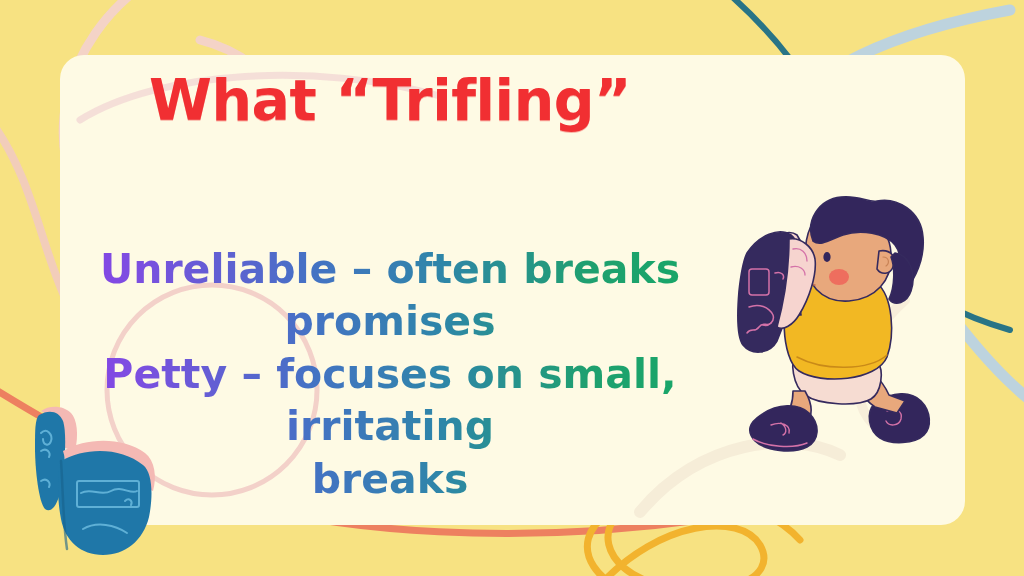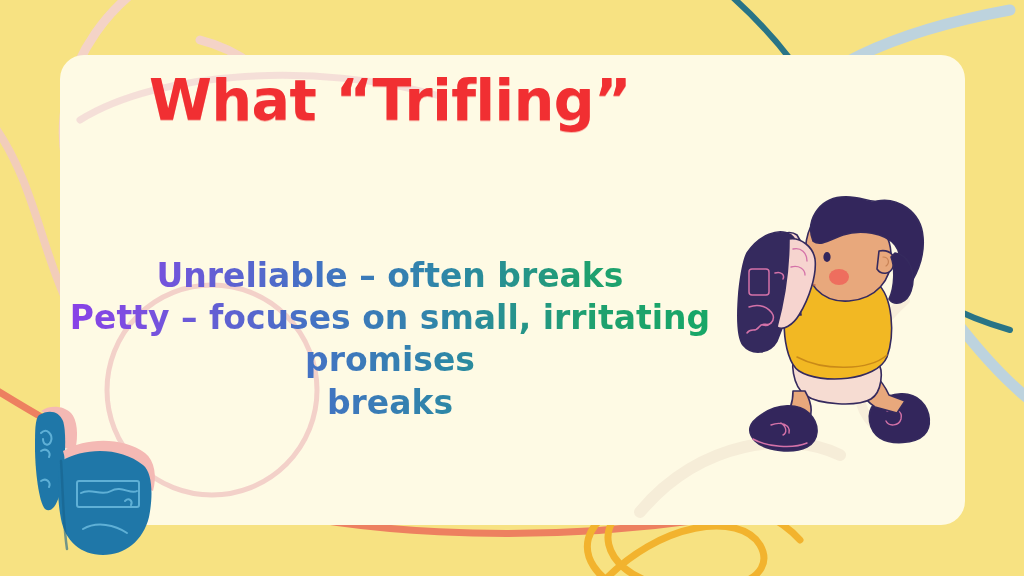--- a/index.html
+++ b/index.html
@@ -67,26 +67,26 @@
     font-weight: bold;
     font-size: 57px;
     line-height: 0.97;
     letter-spacing: -0.5px;
     text-shadow: 0 1px 0 rgba(241,47,50,0.35);
   }
 
   .body-lines {
     position: absolute;
     left: 0;
-    top: 200px;
+    top: 188px;
     width: 660px;
     text-align: center;
     font-family: "DejaVu Sans", sans-serif;
     font-weight: bold;
-    font-size: 33px;
+    font-size: 41px;
     line-height: 1.28;
     background-image: linear-gradient(90deg,
         #8B3FE8 0%,
         #7B4FE0 12%,
         #4472C4 38%,
         #2E86A8 58%,
         #1FA06F 80%,
         #16A866 100%);
     -webkit-background-clip: text;
     background-clip: text;
@@ -166,22 +166,22 @@
   </svg>
 
   <div class="text-col">
 
     <div class="title">
       <span>What “Trifling”</span><br>
     </div>
 
     <div class="body-lines">
       <span class="body-line">Unreliable – often breaks</span>
+      <span class="body-line">promises</span>
       <span class="body-line">Petty – focuses on small, irritating</span>
-      <span class="body-line">promises</span>
       <span class="body-line">breaks</span>
     </div>
 
   </div>
 
   <svg class="art-boy" viewBox="0 0 215 265" xmlns="http://www.w3.org/2000/svg">
     <g stroke="#352A5E" stroke-width="1.6" stroke-linejoin="round" stroke-linecap="round">
 
       <path d="M 140 208 C 158 196 176 196 186 206 C 196 216 197 232 189 240 C 180 249 156 250 145 243 C 134 236 130 218 140 208 Z" fill="#33265C"></path>
       <path d="M 152 216 C 160 212 168 216 166 224 C 164 231 154 232 151 226" fill="none" stroke="#D472A8" stroke-width="1.4"></path>

